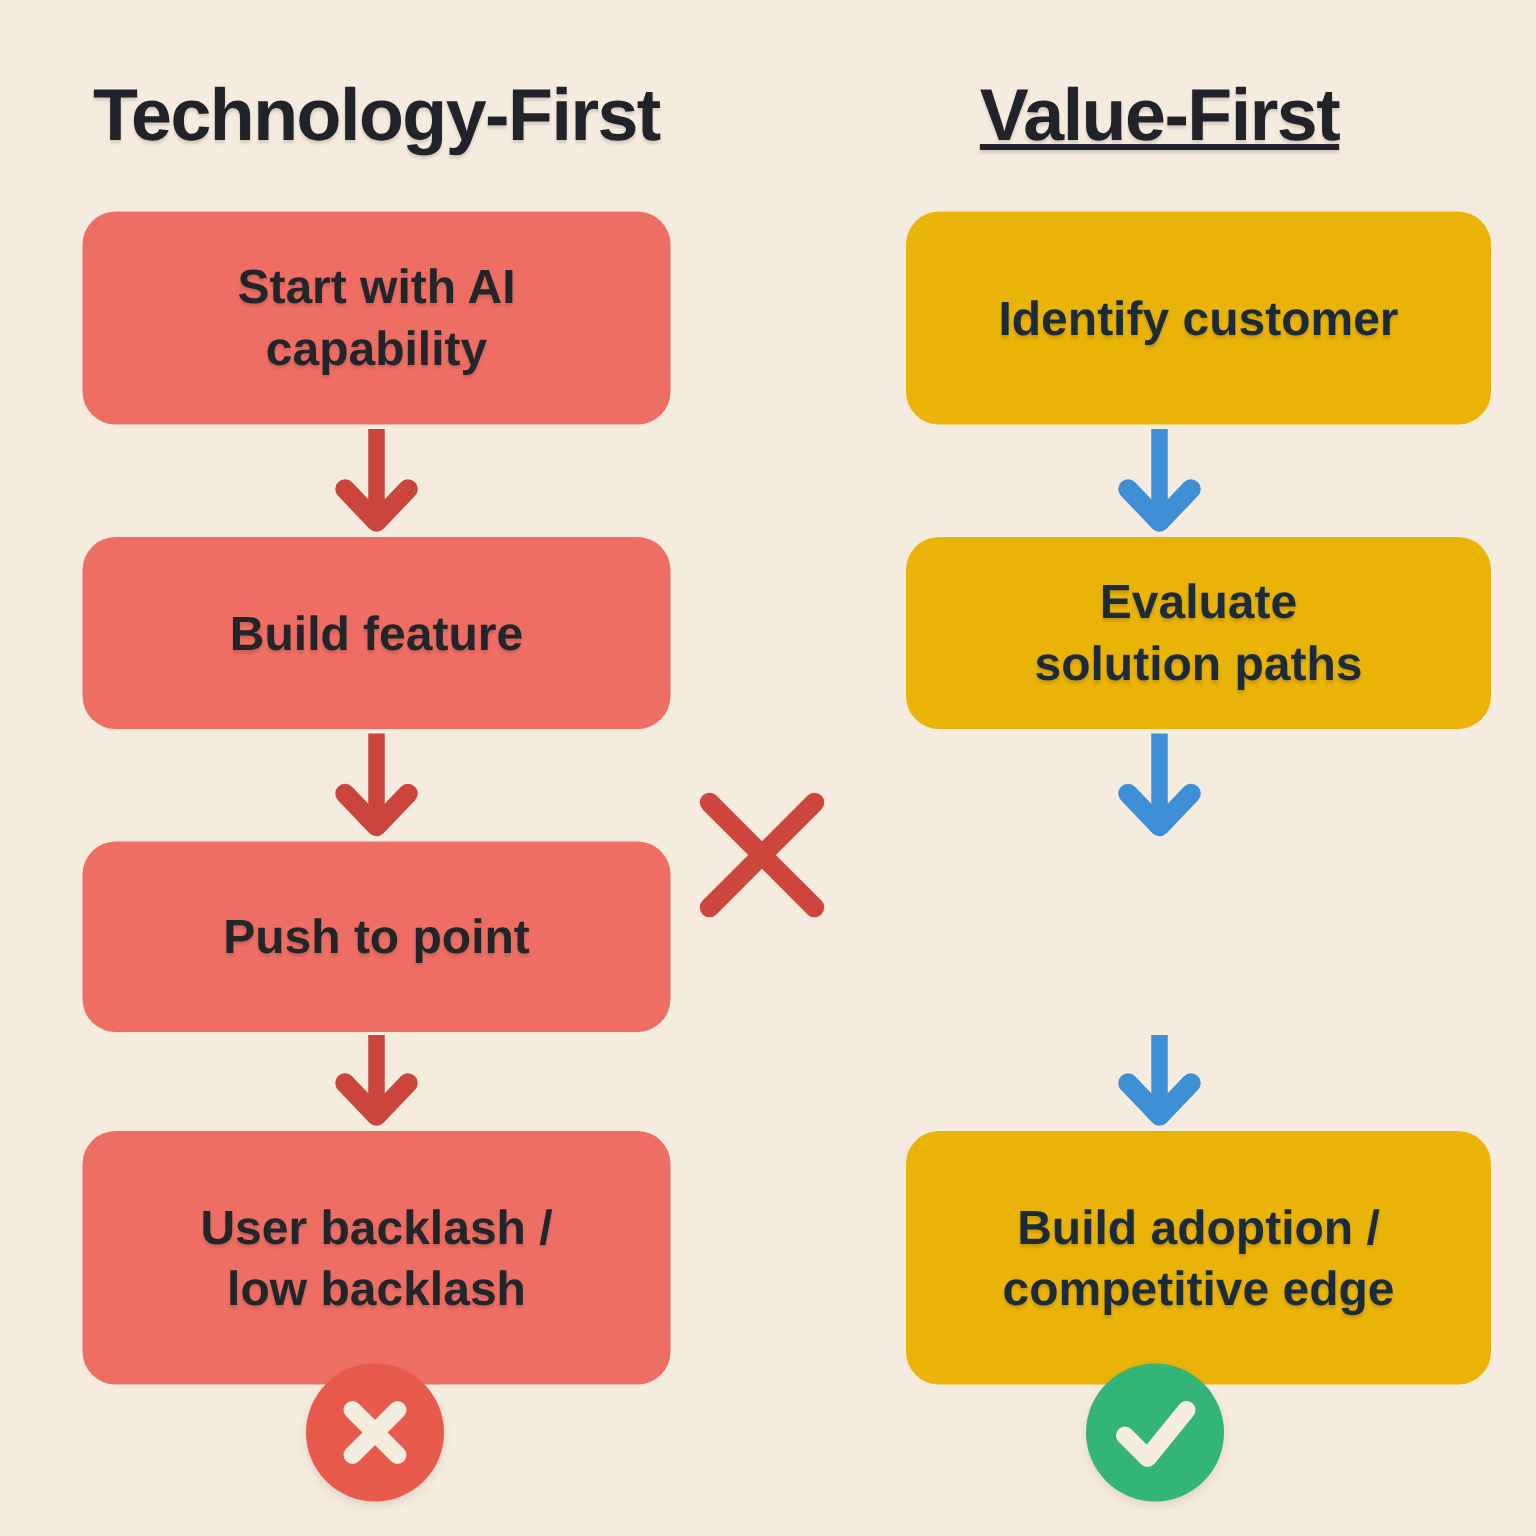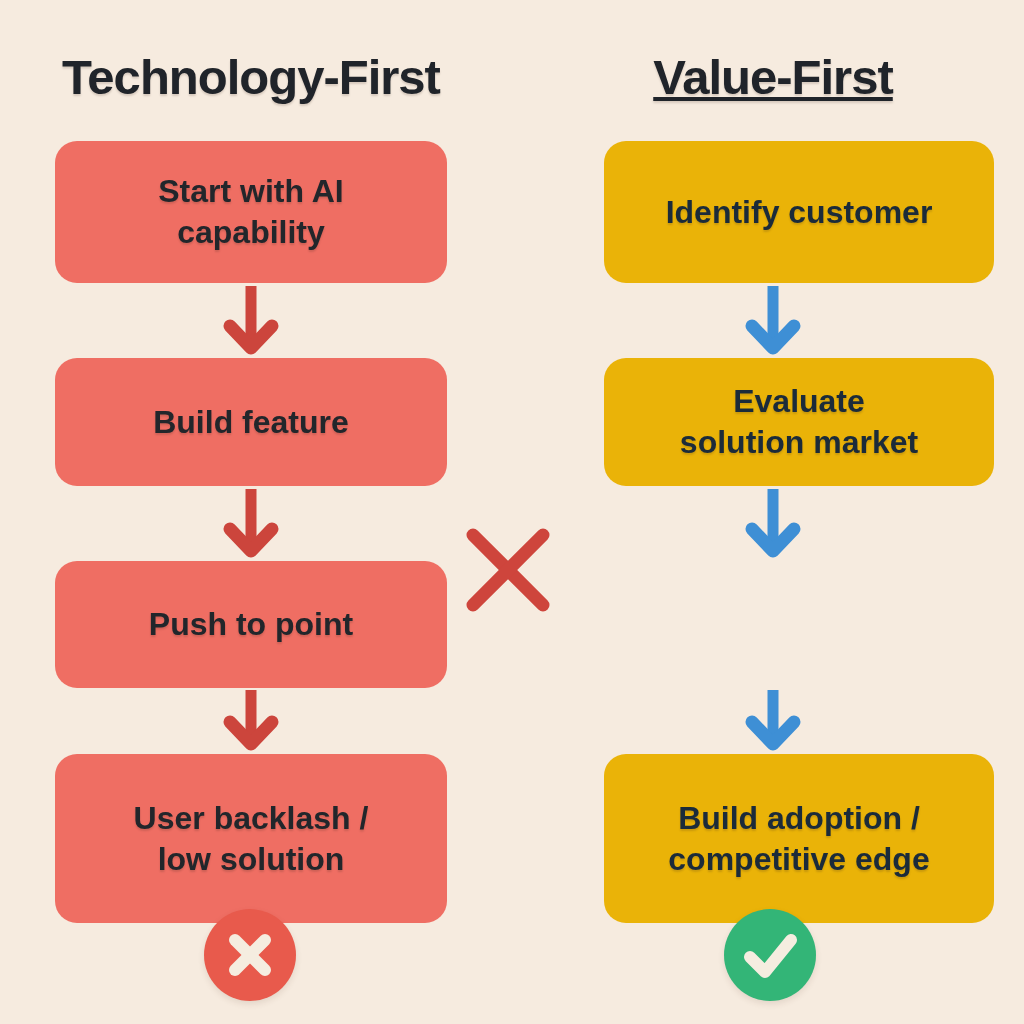--- a/index.html
+++ b/index.html
@@ -80,21 +80,21 @@
     <span class="line">capability</span>
   </div>
   <div class="box left row2">
     <span class="line">Build feature</span>
   </div>
   <div class="box left row3">
     <span class="line">Push to point</span>
   </div>
   <div class="box left row4">
     <span class="line">User backlash /</span>
-    <span class="line">low solution</span>
+    <span class="line">low backlash</span>
   </div>
 
   <div class="arrow-slot left arrow1">
     <svg class="arrow-svg" width="56" height="72" viewBox="0 0 56 72" fill="none">
       <line class="red-stroke" x1="28" y1="2" x2="28" y2="58" stroke-width="11"></line>
       <polyline class="red-stroke" points="7,42 28,64 49,42" stroke-width="13" stroke-linecap="round" stroke-linejoin="round" fill="none"></polyline>
     </svg>
   </div>
   <div class="arrow-slot left arrow2">
     <svg class="arrow-svg" width="56" height="72" viewBox="0 0 56 72" fill="none">
@@ -107,21 +107,21 @@
       <line class="red-stroke" x1="28" y1="2" x2="28" y2="50" stroke-width="11"></line>
       <polyline class="red-stroke" points="7,34 28,56 49,34" stroke-width="13" stroke-linecap="round" stroke-linejoin="round" fill="none"></polyline>
     </svg>
   </div>
 
   <div class="box right row1">
     <span class="line">Identify customer</span>
   </div>
   <div class="box right row2">
     <span class="line">Evaluate</span>
-    <span class="line">solution market</span>
+    <span class="line">solution paths</span>
   </div>
   <div class="box right row4">
     <span class="line">Build adoption /</span>
     <span class="line">competitive edge</span>
   </div>
 
   <div class="arrow-slot right arrow1">
     <svg class="arrow-svg" width="56" height="72" viewBox="0 0 56 72" fill="none">
       <line class="blue-stroke" x1="28" y1="2" x2="28" y2="58" stroke-width="11"></line>
       <polyline class="blue-stroke" points="7,42 28,64 49,42" stroke-width="13" stroke-linecap="round" stroke-linejoin="round" fill="none"></polyline>

